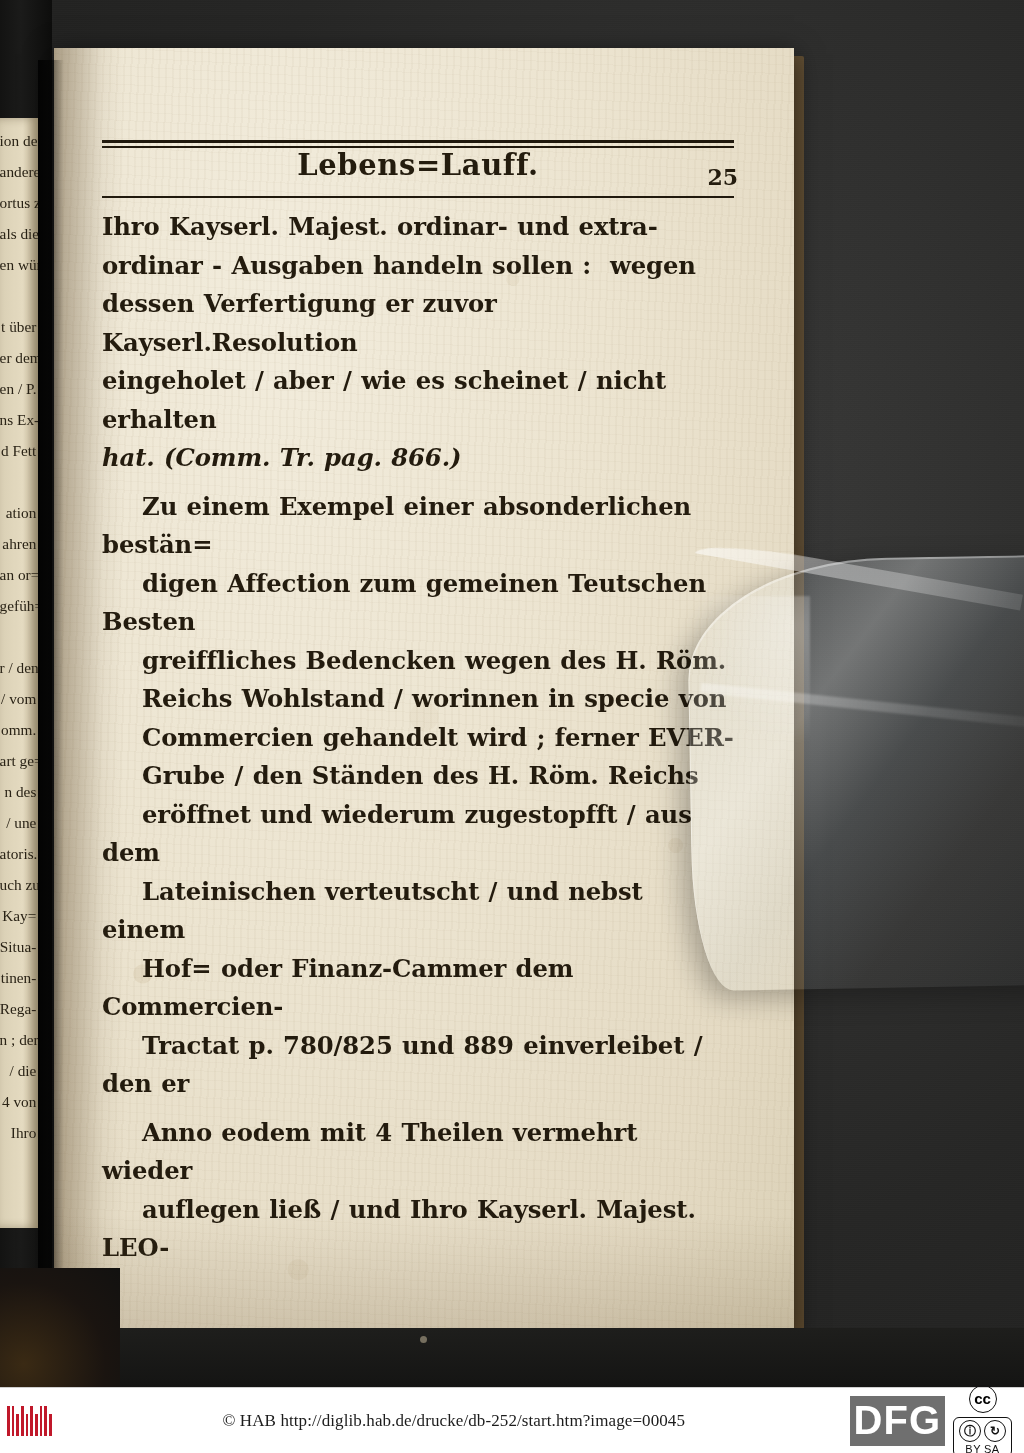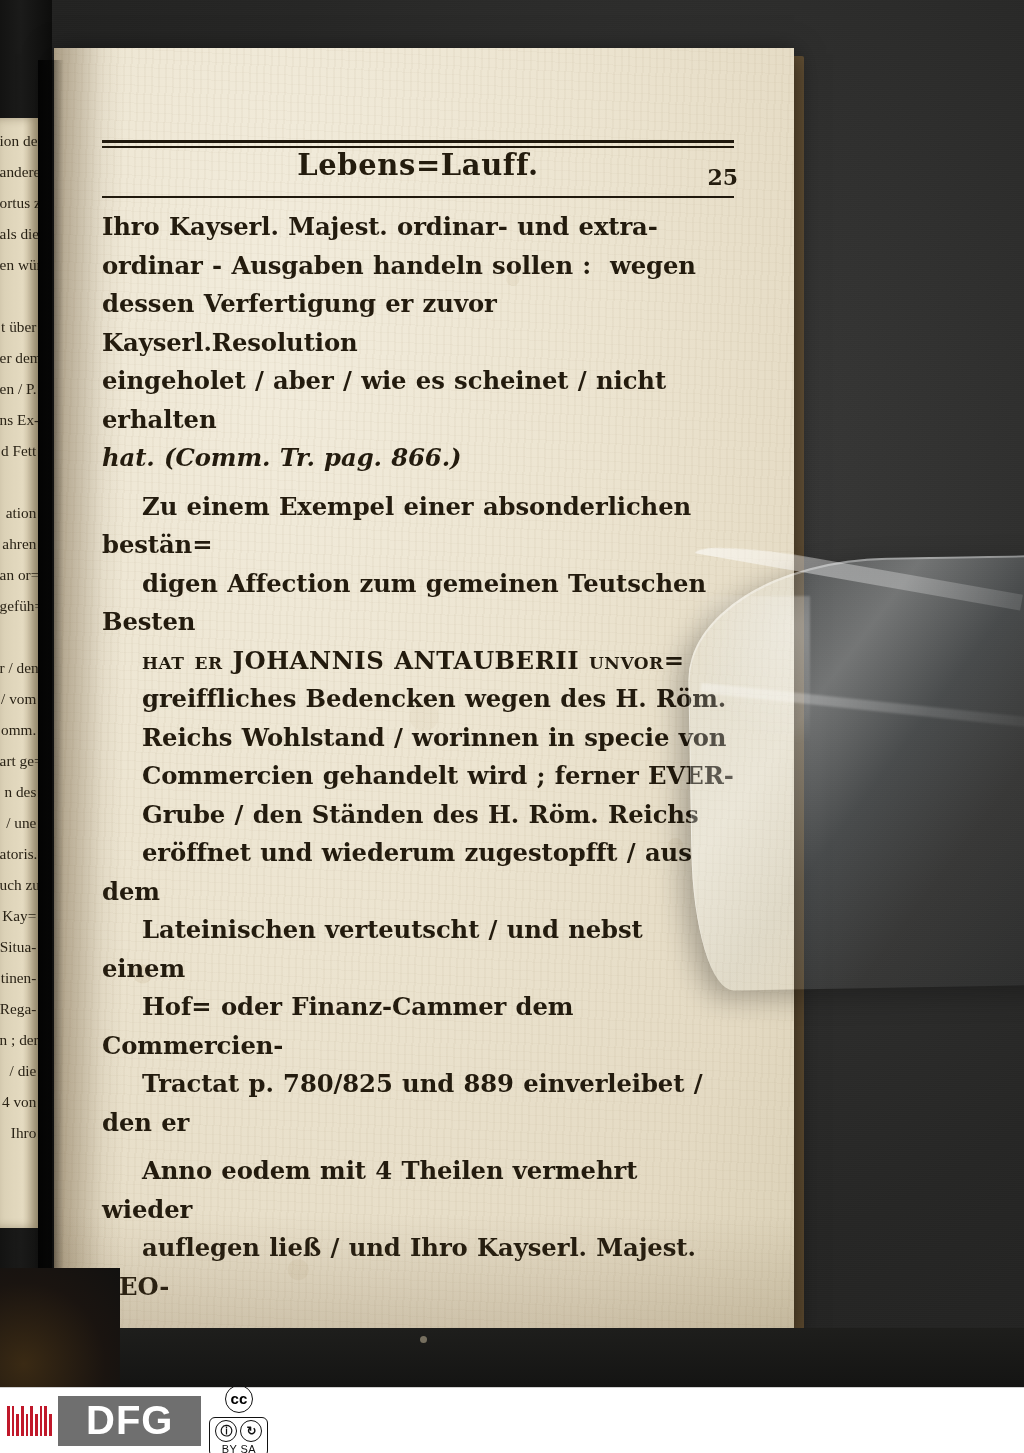--- a/index.html
+++ b/index.html
@@ -252,21 +252,21 @@
     font-size: 17px;
     color: #1c1c1c;
     letter-spacing: .1px;
   }
   .footer-dfg {
     font-family: "Liberation Sans", sans-serif;
     font-weight: 700;
     font-size: 40px;
     color: #ffffff;
     background: #6f6f6f;
-    padding: 4px 28px 6px;
+    padding: 4px 4px 6px;
     margin-right: 8px;
     letter-spacing: 1px;
     line-height: 1;
   }
   .footer-cc {
     display: flex;
     align-items: center;
     gap: 4px;
     margin-right: 12px;
     flex-direction: column;
@@ -397,21 +397,20 @@
           <span class="line">Ihro Kayserl. Majest. ordinar- und extra-</span>
           <span class="line">ordinar - Ausgaben handeln sollen :  wegen</span>
           <span class="line">dessen Verfertigung er zuvor Kayserl.Resolution</span>
           <span class="line">eingeholet / aber / wie es scheinet / nicht erhalten</span>
           <span class="line ital">hat. (Comm. Tr. pag. 866.)</span>
         </p>
 
         <p class="para indent">
           <span class="line">Zu einem Exempel einer absonderlichen bestän=</span>
           <span class="line">digen Affection zum gemeinen Teutschen Besten</span>
-          <span class="line caps">hat er JOHANNIS ANTAUBERII unvor=</span>
           <span class="line">greiffliches Bedencken wegen des H. Röm.</span>
           <span class="line">Reichs Wohlstand / worinnen in specie von</span>
           <span class="line">Commercien gehandelt wird ; ferner EVER-</span>
           <span class="line">Grube / den Ständen des H. Röm. Reichs</span>
           <span class="line">eröffnet und wiederum zugestopfft / aus dem</span>
           <span class="line">Lateinischen verteutscht / und nebst einem</span>
           <span class="line">Hof= oder Finanz-Cammer dem Commercien-</span>
           <span class="line">Tractat p. 780/825 und 889 einverleibet / den er</span>
         </p>
 
@@ -447,20 +446,21 @@
         <i></i>
         <i class="t s"></i>
         <i></i>
         <i class="s"></i>
         <i class="t"></i>
         <i></i>
         <i class="s"></i>
     </div>
   </div>
 
+  <div class="footer-credit">© HAB http://diglib.hab.de/drucke/db-252/start.htm?image=00045</div>
 
   <div class="footer-dfg">DFG</div>
 
   <div class="footer-cc">
     <div class="cc-main">cc</div>
     <div class="cc-badge">
       <div class="cc-row">
         <span class="cc-circle">ⓘ</span>
         <span class="cc-circle">↻</span>
       </div>

